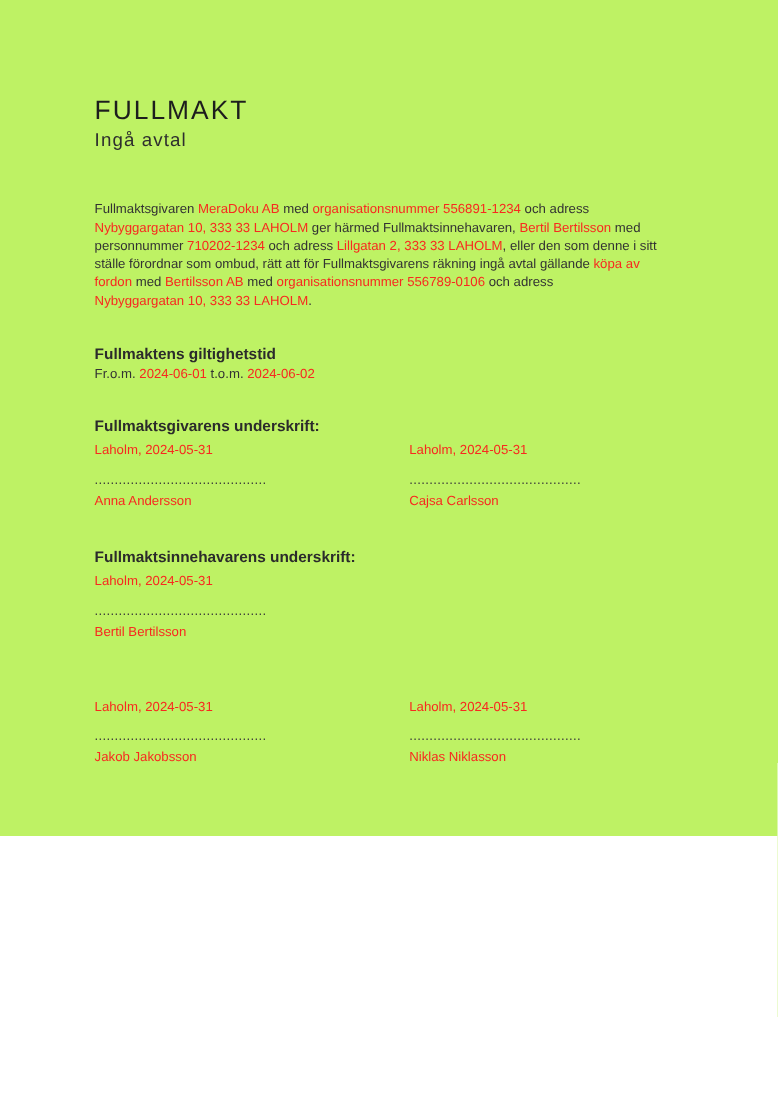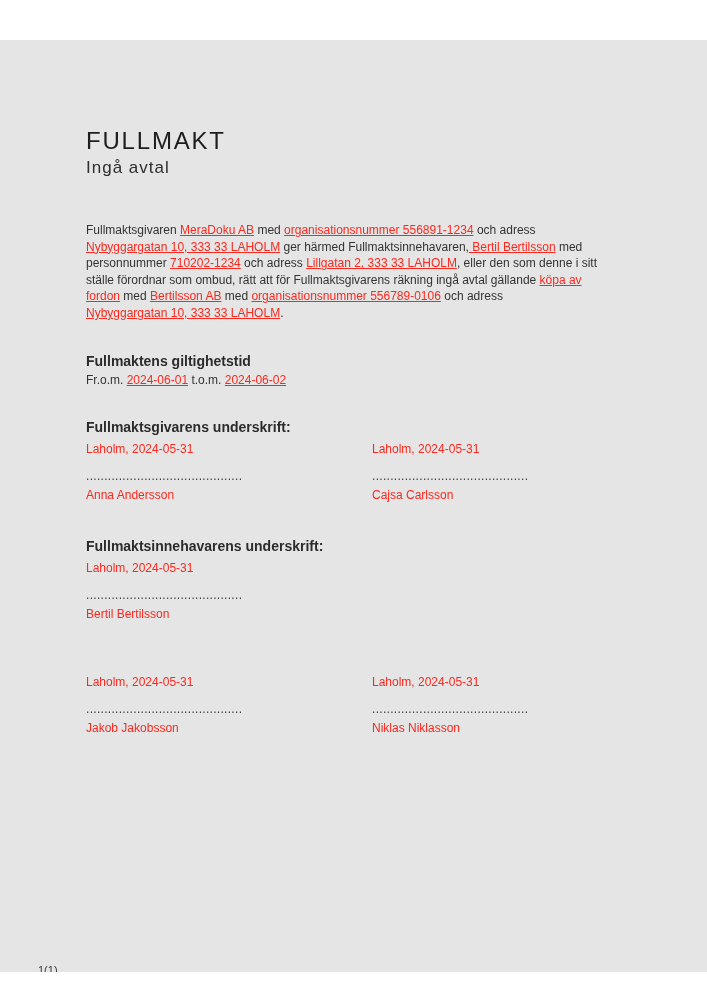--- a/index.html
+++ b/index.html
@@ -1,36 +1,35 @@
 <!DOCTYPE html>
 <html><head>
 <meta charset="utf-8">
 <style>
   html,body{margin:0;padding:0;background:#ffffff;}
   .page{
     position:relative;
-    width:707px;height:932px;
-    background:#e5e5e5;
+    width:707px;height:760px;
+    background:#bef264;
     overflow:hidden;
     font-family:"Liberation Sans","DejaVu Sans",sans-serif;
     color:#333333;
-    margin-top:40px;
   }
   .abs{position:absolute;left:86px;margin:0;}
   .title{
     font-size:24px;font-weight:400;letter-spacing:1.8px;
     line-height:24px;color:#1d1d1d;
   }
   .subtitle{
     font-size:17px;letter-spacing:1px;line-height:14px;color:#2e2e2e;
   }
   .para{font-size:12px;line-height:16.6px;}
   .pline{white-space:nowrap;}
   .k{color:#333333;}
-  .r{color:#f8291f;text-decoration:underline;}
+  .r{color:#f8291f;}
   .red{color:#f8291f;}
   .heading{
     font-size:14px;font-weight:700;line-height:18px;color:#2b2b2b;
     white-space:nowrap;
   }
   .body-line{font-size:12px;line-height:16px;white-space:nowrap;}
   .sigrow{width:535px;height:70px;}
   .sigcell{position:absolute;top:0;left:0;width:286px;}
   .sigcell.right{left:286px;width:249px;}
   .pd{font-size:12px;line-height:16px;white-space:nowrap;}

